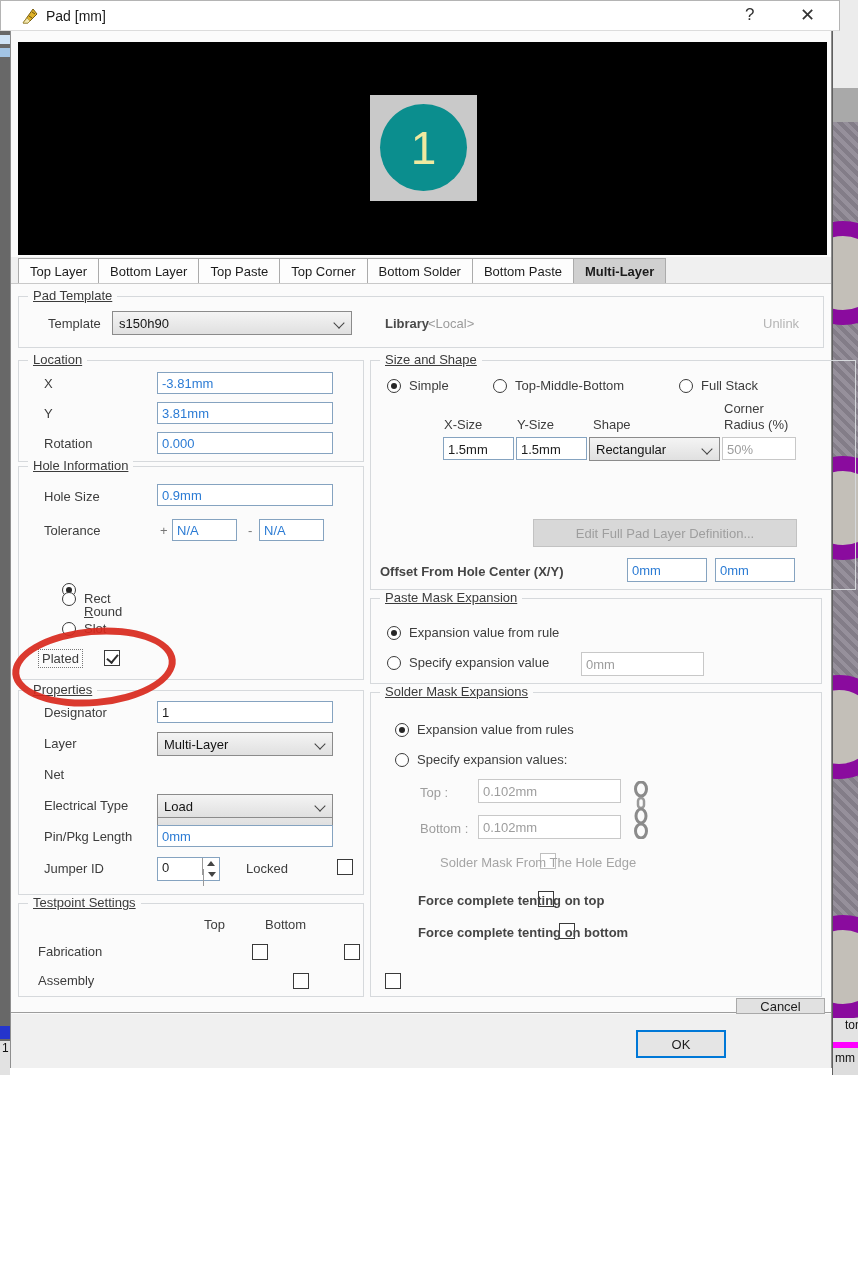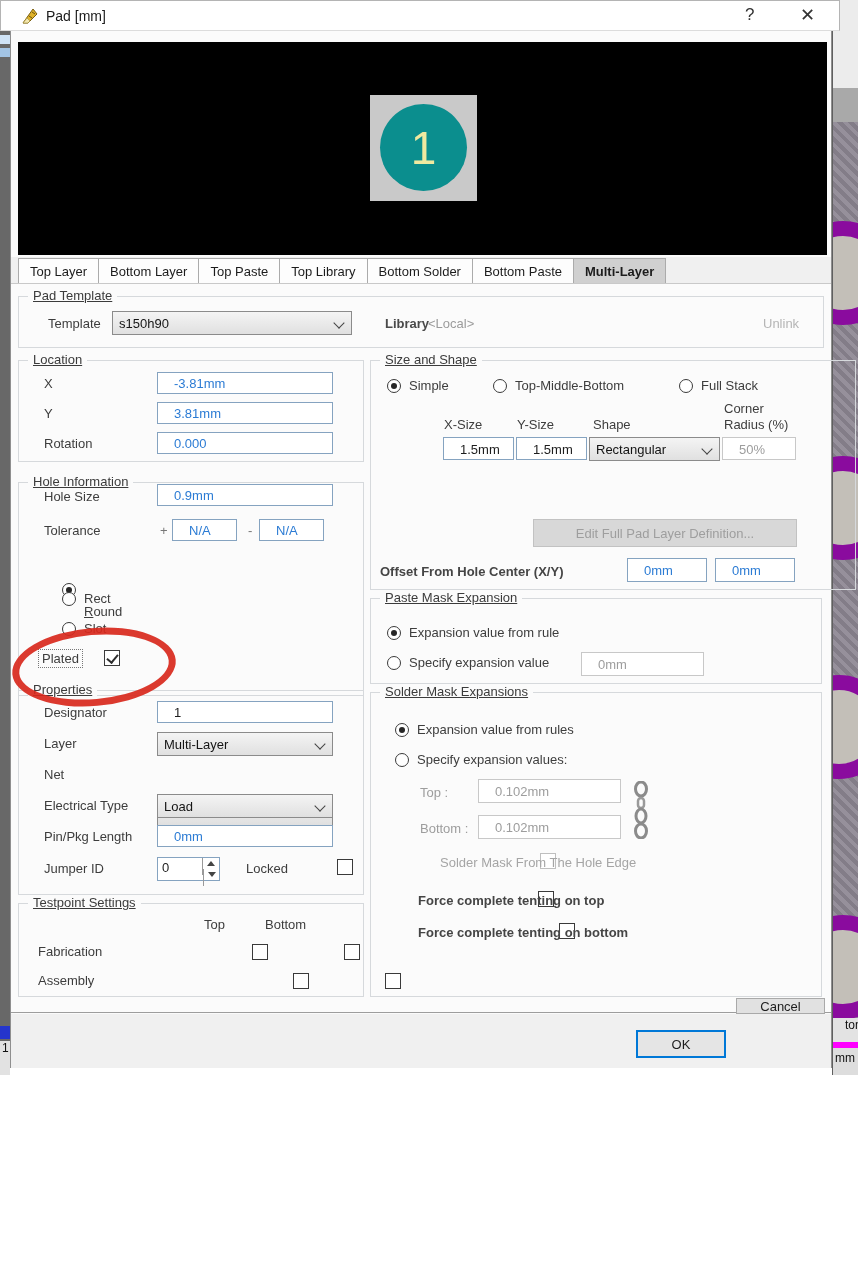--- a/index.html
+++ b/index.html
@@ -1,21 +1,21 @@
 <!DOCTYPE html>
 <html><head>
 <meta charset="utf-8">
 <style>
   html,body{margin:0;padding:0;background:#fff;font-family:"Liberation Sans",sans-serif;}
   #canvas{position:relative;width:858px;height:1280px;background:#fff;overflow:hidden;}
   .abs{position:absolute;}
   .lbl{position:absolute;font-size:13px;color:#3d3d3d;white-space:nowrap;}
   .group{position:absolute;border:1px solid #d6d9dc;background:transparent;}
   .legend{position:absolute;top:-9px;left:9px;background:#fbfbfb;padding:0 5px;font-size:13px;color:#3b3b3b;white-space:nowrap;text-decoration:underline;}
-  .field{position:absolute;border:1px solid #85a3c0;background:#fff;font-size:13px;color:#2b7bd4;padding:1px 4px 0 16px;box-sizing:border-box;font-family:"Liberation Sans",sans-serif;outline:none;}
+  .field{position:absolute;border:1px solid #85a3c0;background:#fff;font-size:13px;color:#2b7bd4;padding:1px 4px 0 4px;box-sizing:border-box;font-family:"Liberation Sans",sans-serif;outline:none;}
   .field.black{color:#1d1d1d;}
   .field.dis{border-color:#c8c8c8;color:#9d9d9d;}
   .select{position:absolute;background:linear-gradient(#f4f4f4,#e0e0e0);border:1px solid #8b8b8b;display:flex;align-items:center;padding:0 22px 0 6px;font-size:13px;color:#141414;box-sizing:border-box;cursor:default;}
   .select::after{content:"";position:absolute;right:8px;top:7px;width:7px;height:7px;border-right:1.6px solid #444;border-bottom:1.6px solid #444;transform:rotate(45deg);}
   .radrow{position:absolute;display:flex;align-items:center;gap:8px;font-size:13px;color:#3d3d3d;white-space:nowrap;}
   .radio{display:inline-block;width:14px;height:14px;border:1px solid #3a3a3a;border-radius:50%;background:#fff;position:relative;flex:none;box-sizing:border-box;}
   .radio.on::after{content:"";position:absolute;left:3px;top:3px;width:6px;height:6px;border-radius:50%;background:#262626;}
   .cb{display:inline-block;width:16px;height:16px;border:1px solid #3a3a3a;background:#fff;position:relative;flex:none;box-sizing:border-box;}
   .cb.on::after{content:"";position:absolute;left:4px;top:1px;width:5px;height:9px;border:solid #2d2d2d;border-width:0 2px 2px 0;transform:rotate(40deg);}
   .cb.disb{border-color:#bfbfbf;}
@@ -81,21 +81,21 @@
         <span style="font-size:46px;color:#efe9a0;">1</span>
       </div>
     </div>
   </div>
 
   
   <div class="abs" style="left:11px;top:257px;width:820px;height:27px;background:#f0f0f0;border-bottom:1px solid #c9c9c9;display:flex;align-items:flex-end;padding-left:7px;box-sizing:border-box;">
     <div class="tab">Top Layer</div>
     <div class="tab">Bottom Layer</div>
     <div class="tab">Top Paste</div>
-    <div class="tab">Top Library</div>
+    <div class="tab">Top Corner</div>
     <div class="tab">Bottom Solder</div>
     <div class="tab">Bottom Paste</div>
     <div class="tab active">Multi-Layer</div>
   </div>
 
   
   <div class="group" style="left:18px;top:296px;width:804px;height:50px;">
     <span class="legend">Pad Template</span>
   </div>
   <span class="lbl" style="left:48px;top:316px;">Template</span>
@@ -111,21 +111,21 @@
     <span class="legend">Location</span>
   </div>
   <span class="lbl" style="left:44px;top:376px;">X</span>
   <input class="field" readonly="" style="left: 157px; top: 372px; width: 176px; height: 22px;" value="-3.81mm">
   <span class="lbl" style="left:44px;top:406px;">Y</span>
   <input class="field" readonly="" style="left: 157px; top: 402px; width: 176px; height: 22px;" value="3.81mm">
   <span class="lbl" style="left:44px;top:436px;">Rotation</span>
   <input class="field" readonly="" style="left: 157px; top: 432px; width: 176px; height: 22px;" value="0.000">
 
   
-  <div class="group" style="left:18px;top:466px;width:344px;height:212px;margin-top:16px;">
+  <div class="group" style="left:18px;top:466px;width:344px;height:212px;">
     <span class="legend">Hole Information</span>
   </div>
   <span class="lbl" style="left:44px;top:489px;">Hole Size</span>
   <input class="field" readonly="" style="left: 157px; top: 484px; width: 176px; height: 22px;" value="0.9mm">
   <span class="lbl" style="left:44px;top:523px;">Tolerance</span>
   <span class="lbl" style="left:160px;top:523px;color:#777;">+</span>
   <input class="field" readonly="" style="left: 172px; top: 519px; width: 65px; height: 22px;" value="N/A">
   <span class="lbl" style="left:248px;top:523px;color:#777;">-</span>
   <input class="field" readonly="" style="left: 259px; top: 519px; width: 65px; height: 22px;" value="N/A">
   <div class="radrow" style="left:62px;top:560px;">

